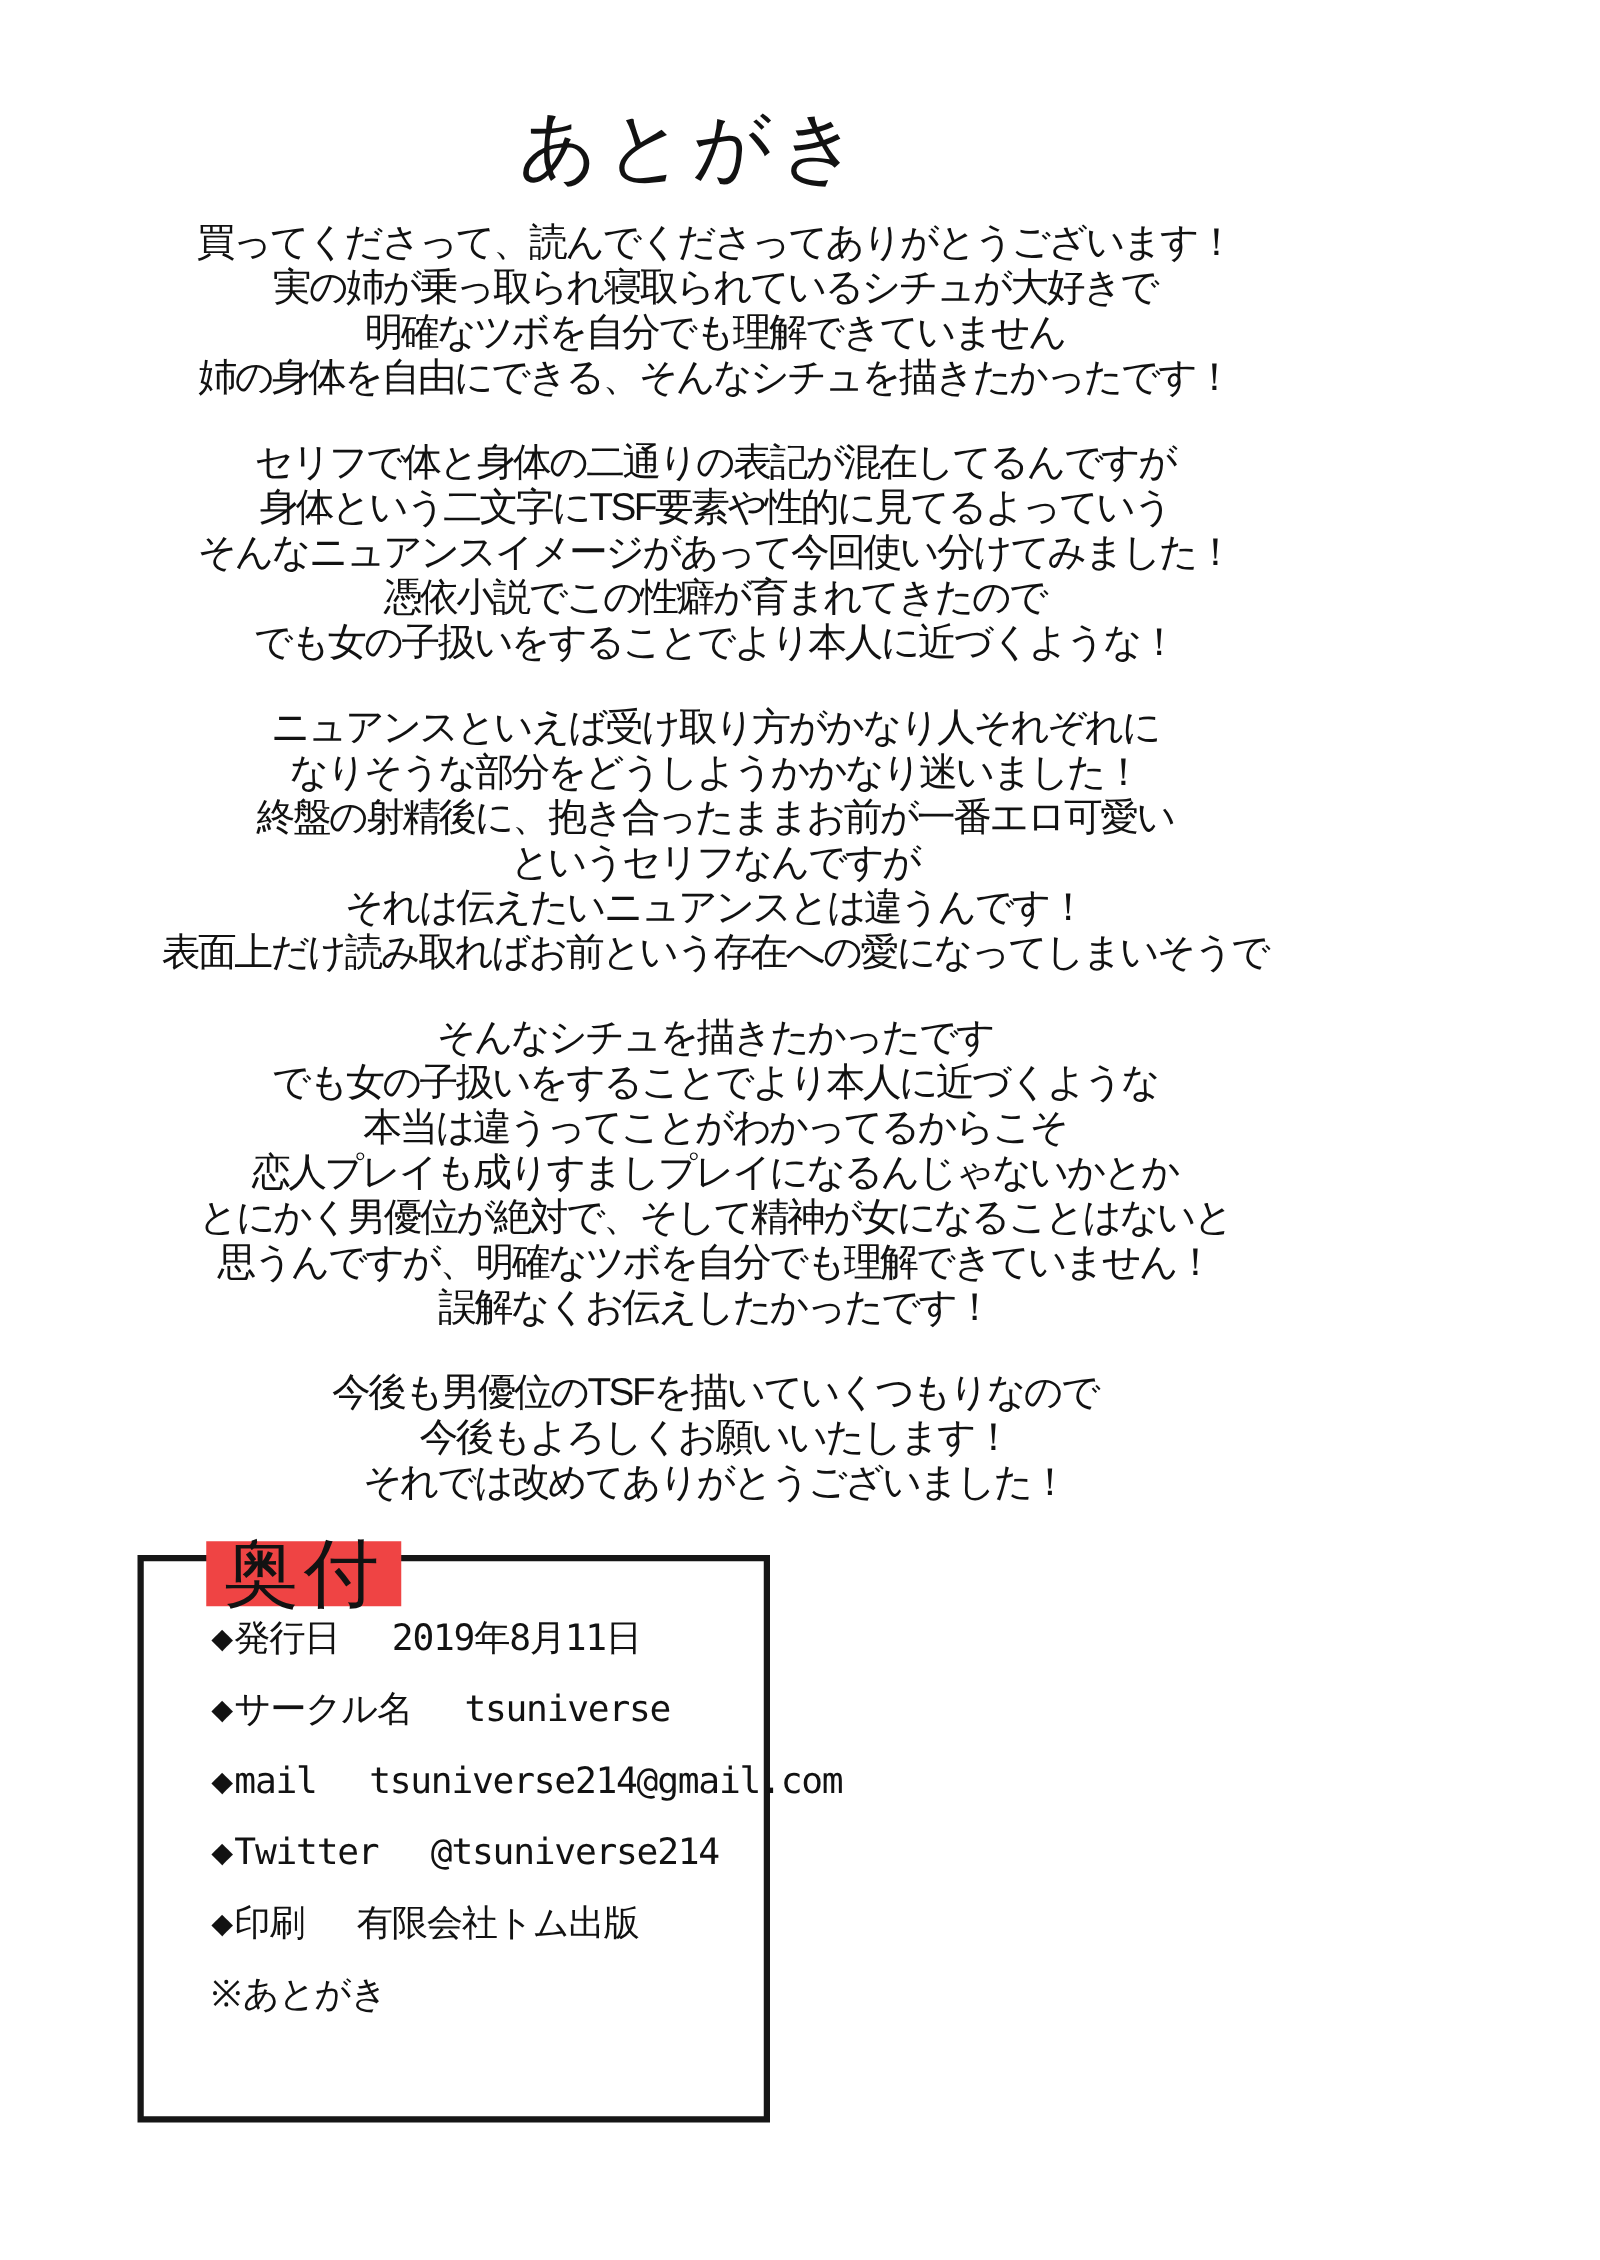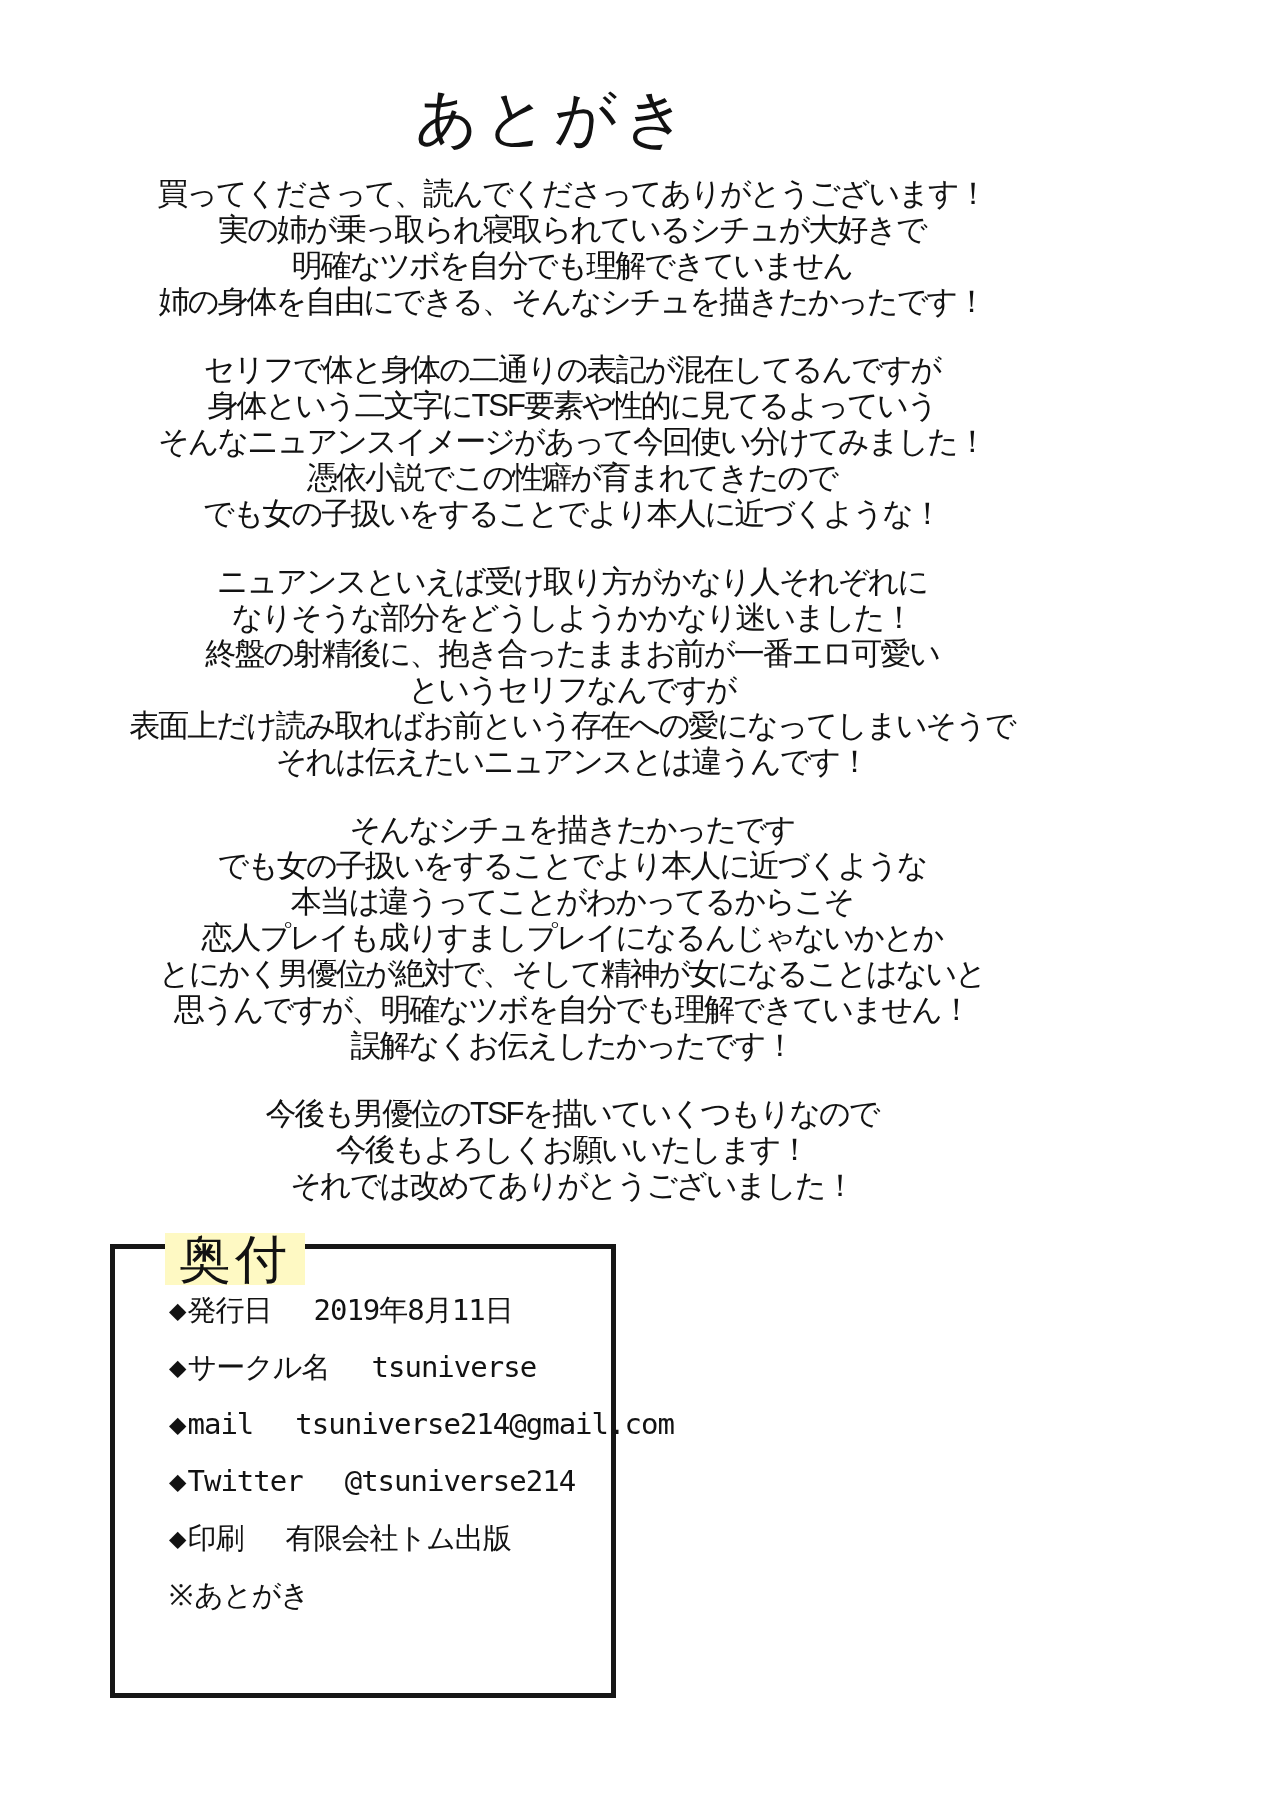--- a/index.html
+++ b/index.html
@@ -46,23 +46,23 @@
     width: 506px;
     height: 454px;
     border: 5px solid #161616;
     box-sizing: border-box;
     background: #ffffff;
   }
   .colophon-title {
     position: absolute;
     top: -16px;
     left: 50px;
-    background: #fef9c3;
+    background: #ef4444;
     padding: 0 14px;
-    font-size: 52px;
+    font-size: 60px;
     line-height: 52px;
     font-weight: 500;
     letter-spacing: 4px;
     white-space: nowrap;
   }
   .colophon-rows {
     position: absolute;
     left: 54px;
     top: 33px;
     right: 10px;
@@ -98,22 +98,22 @@
     <span class="line">そんなニュアンスイメージがあって今回使い分けてみました！</span>
     <span class="line">憑依小説でこの性癖が育まれてきたので</span>
     <span class="line">でも女の子扱いをすることでより本人に近づくような！</span>
   </p>
 
   <p class="para">
     <span class="line">ニュアンスといえば受け取り方がかなり人それぞれに</span>
     <span class="line">なりそうな部分をどうしようかかなり迷いました！</span>
     <span class="line">終盤の射精後に、抱き合ったままお前が一番エロ可愛い</span>
     <span class="line">というセリフなんですが</span>
+    <span class="line">それは伝えたいニュアンスとは違うんです！</span>
     <span class="line">表面上だけ読み取ればお前という存在への愛になってしまいそうで</span>
-    <span class="line">それは伝えたいニュアンスとは違うんです！</span>
   </p>
 
   <p class="para">
     <span class="line">そんなシチュを描きたかったです</span>
     <span class="line">でも女の子扱いをすることでより本人に近づくような</span>
     <span class="line">本当は違うってことがわかってるからこそ</span>
     <span class="line">恋人プレイも成りすましプレイになるんじゃないかとか</span>
     <span class="line">とにかく男優位が絶対で、そして精神が女になることはないと</span>
     <span class="line">思うんですが、明確なツボを自分でも理解できていません！</span>
     <span class="line">誤解なくお伝えしたかったです！</span>

